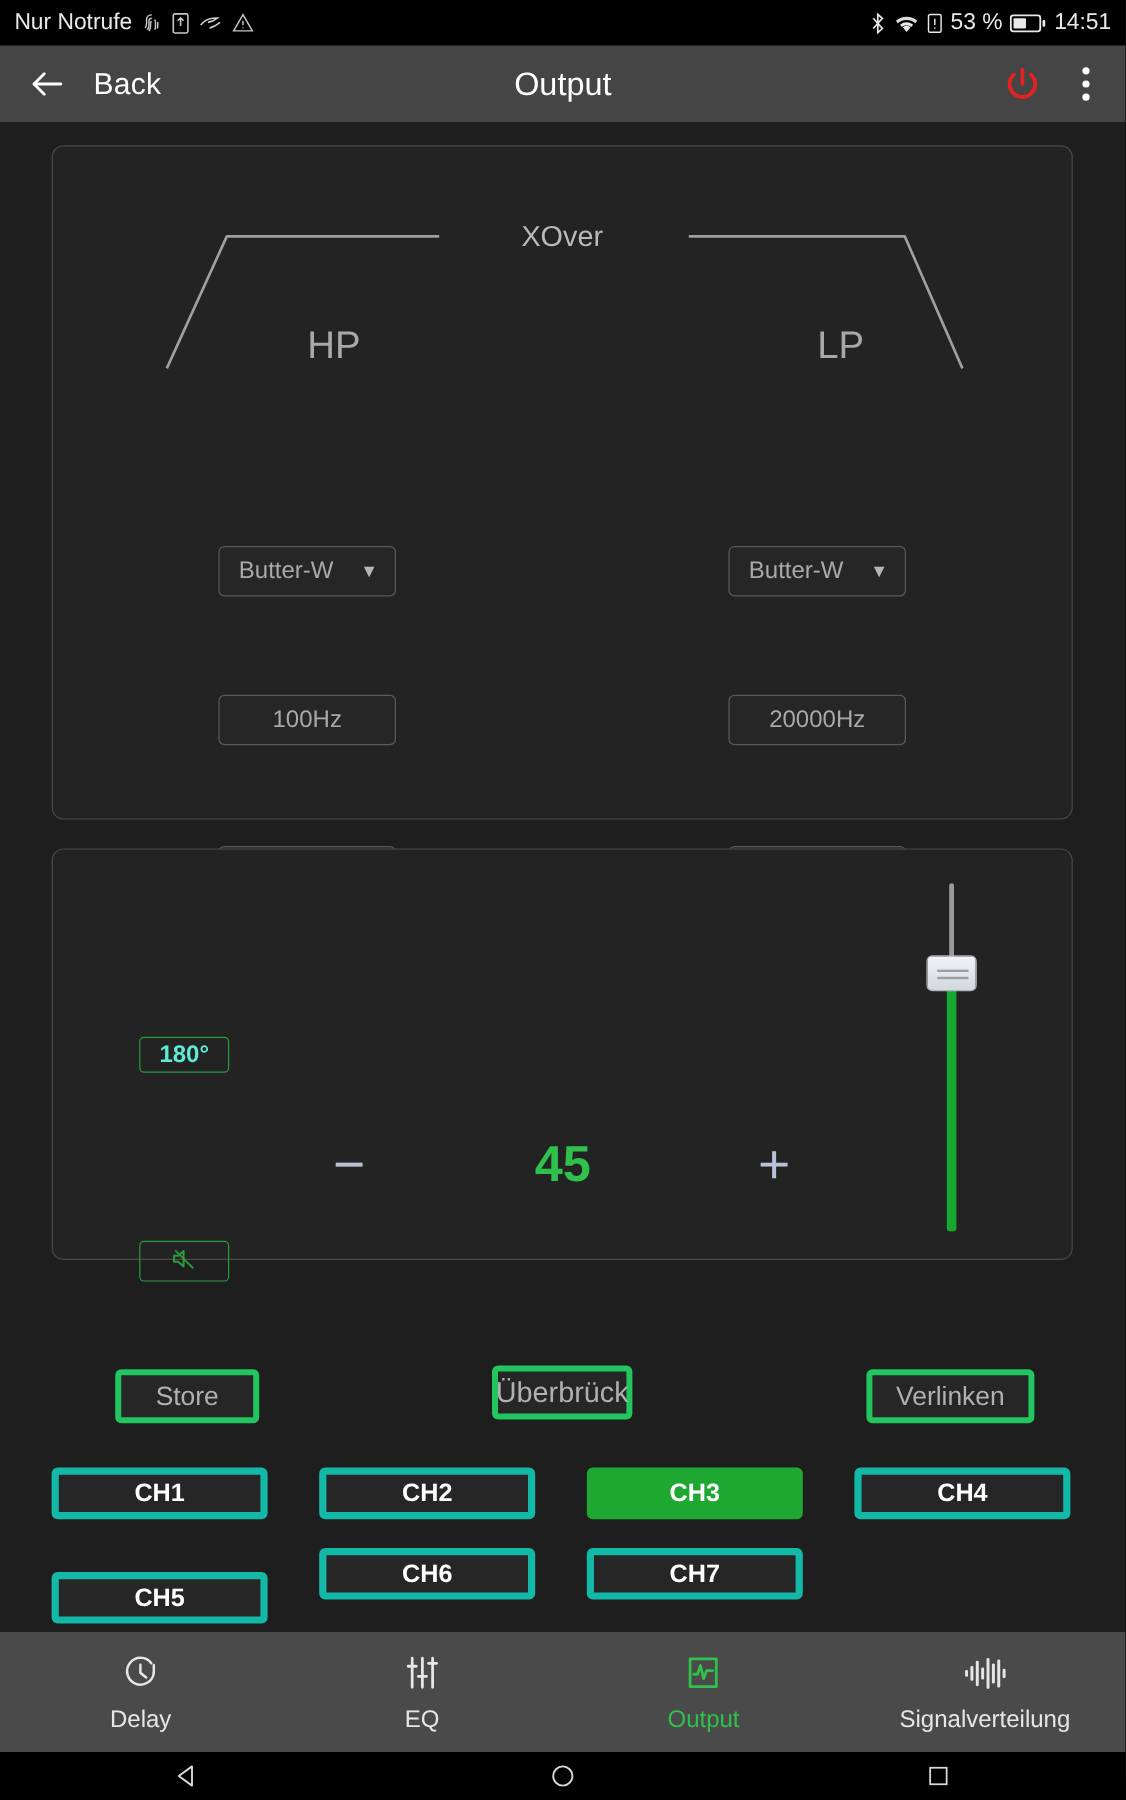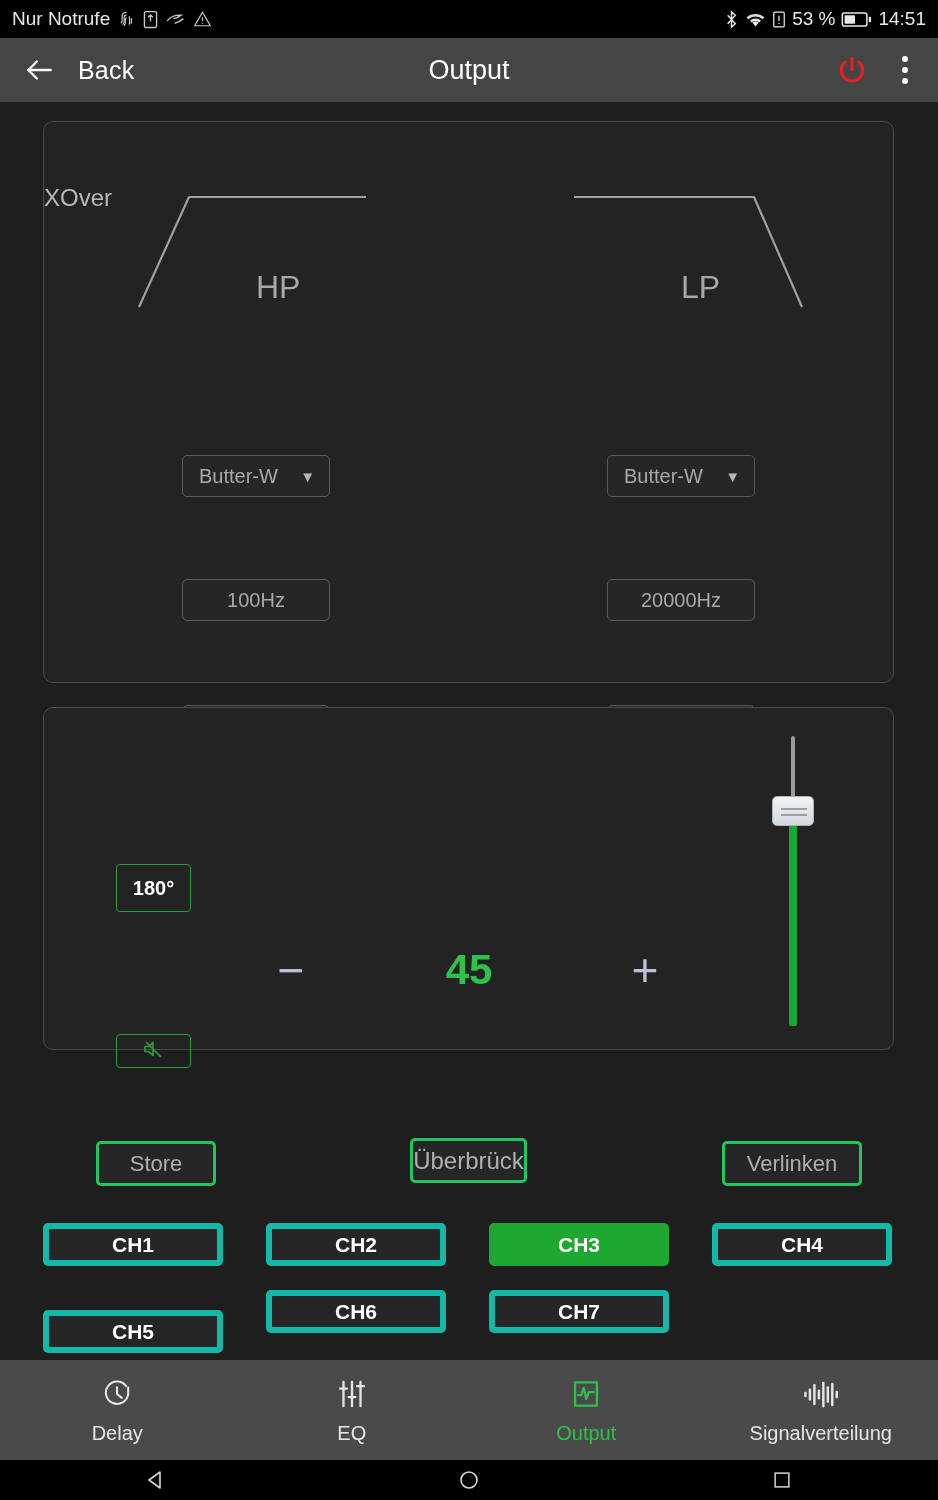--- a/index.html
+++ b/index.html
@@ -46,21 +46,21 @@
 
   .panel {
     position:absolute;
     border:1px solid #4a4a4a; border-radius:10px;
     background:#232323;
   }
   #xover-panel { left:43px; top:19px; width:851px; height:562px; }
   #gain-panel  { left:43px; top:605px; width:851px; height:343px; }
 
   .xover-title {
-    position:absolute; top:62px; left:0; width:100%; 
+    position:absolute; top:62px; left:0; width:100%; text-align:center;
     color:#b9b9b9; font-size:24px;
   }
   .curve-svg { position:absolute; left:0; top:0; width:851px; height:240px; }
   .hp-label, .lp-label { position:absolute; color:#a8a8a8; font-size:32px; }
   .hp-label { left:212px; top:147px; }
   .lp-label { left:637px; top:147px; }
 
   .ctrl {
     position:absolute; height:42px;
     border:1px solid #5a5a5a; border-radius:5px;
@@ -73,24 +73,24 @@
   .col-hp { left:138px; }
   .col-lp { left:563px; }
   .w-hp { width:148px; }
   .w-lp { width:148px; }
   .row-type  { top:333px;align-items:center; }
   .row-freq  { top:457px; }
   .row-slope { top:583px; }
 
   
   .phase-badge {
-    position:absolute; left:72px; top:156px; width:75px; height:48px;
+    position:absolute; left:72px; top:156px; width:75px; height:30px;
     border:1px solid #2a9b3e; border-radius:4px;
     display:flex; align-items:center; justify-content:center;
-    color:#ffffff; font-size:20px; font-weight:bold;
+    color:#5eead4; font-size:20px; font-weight:bold;
   }
   .mute-badge {
     position:absolute; left:72px; top:326px; width:75px; height:34px;
     border:1px solid #2a9b3e; border-radius:4px;
     display:flex; align-items:center; justify-content:center;
   }
   .minus-btn, .plus-btn {
     position:absolute; top:232px; width:60px; height:60px;
     display:flex; align-items:center; justify-content:center;
     color:#b9c2d4; font-size:46px; font-weight:300; line-height:1;
@@ -118,21 +118,21 @@
   }
   .slider-thumb i {
     position:absolute; left:8px; width:26px; height:2px; background:#9aa0a7; display:block;
   }
   .slider-thumb i:nth-child(1) { top:11px; }
   .slider-thumb i:nth-child(2) { top:17px; }
 
   
   .action-btn {
     position:absolute; height:45px;
-    border:3px solid #22c55e; border-radius:5px;
+    border:5px solid #22c55e; border-radius:5px;
     background:#262626; color:#b0b0b0; font-size:22px;
     display:flex; align-items:center; justify-content:center;
     white-space:nowrap;
   }
   #store-btn   { left:96px; top:1039px; width:120px; }
   #bridge-btn  { left:410px; top:1036px; width:117px; overflow:visible; }
   #bridge-btn span { position:relative; font-size:24px; }
   #link-btn    { left:722px; top:1039px; width:140px; }
 
   

